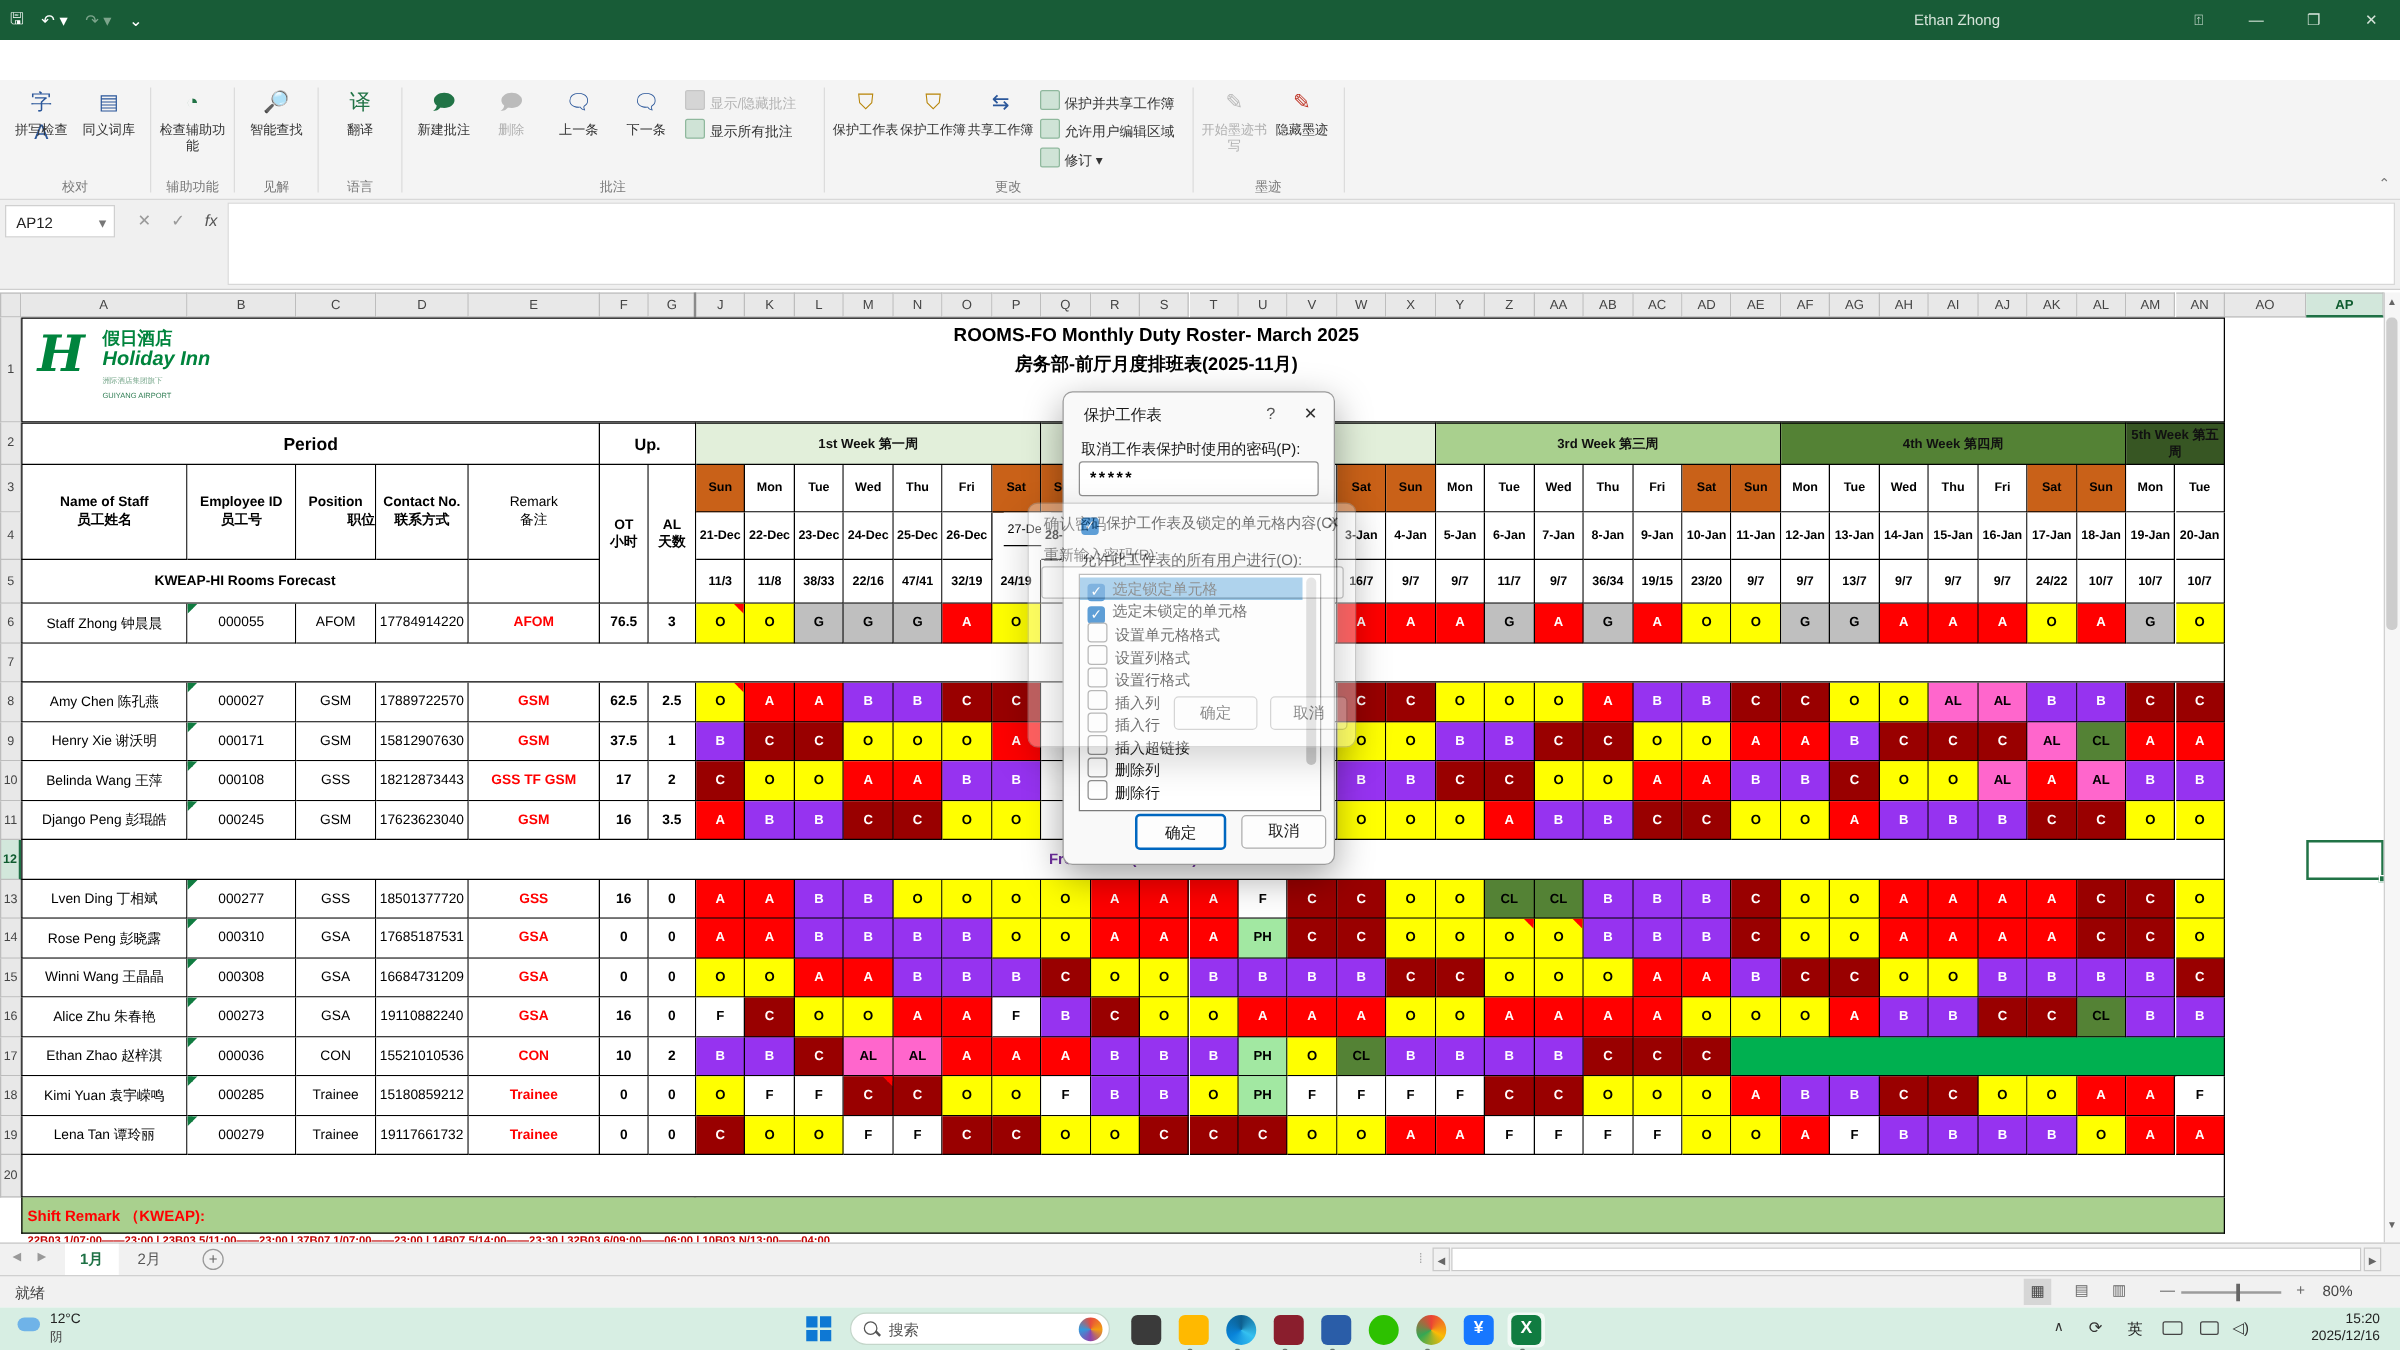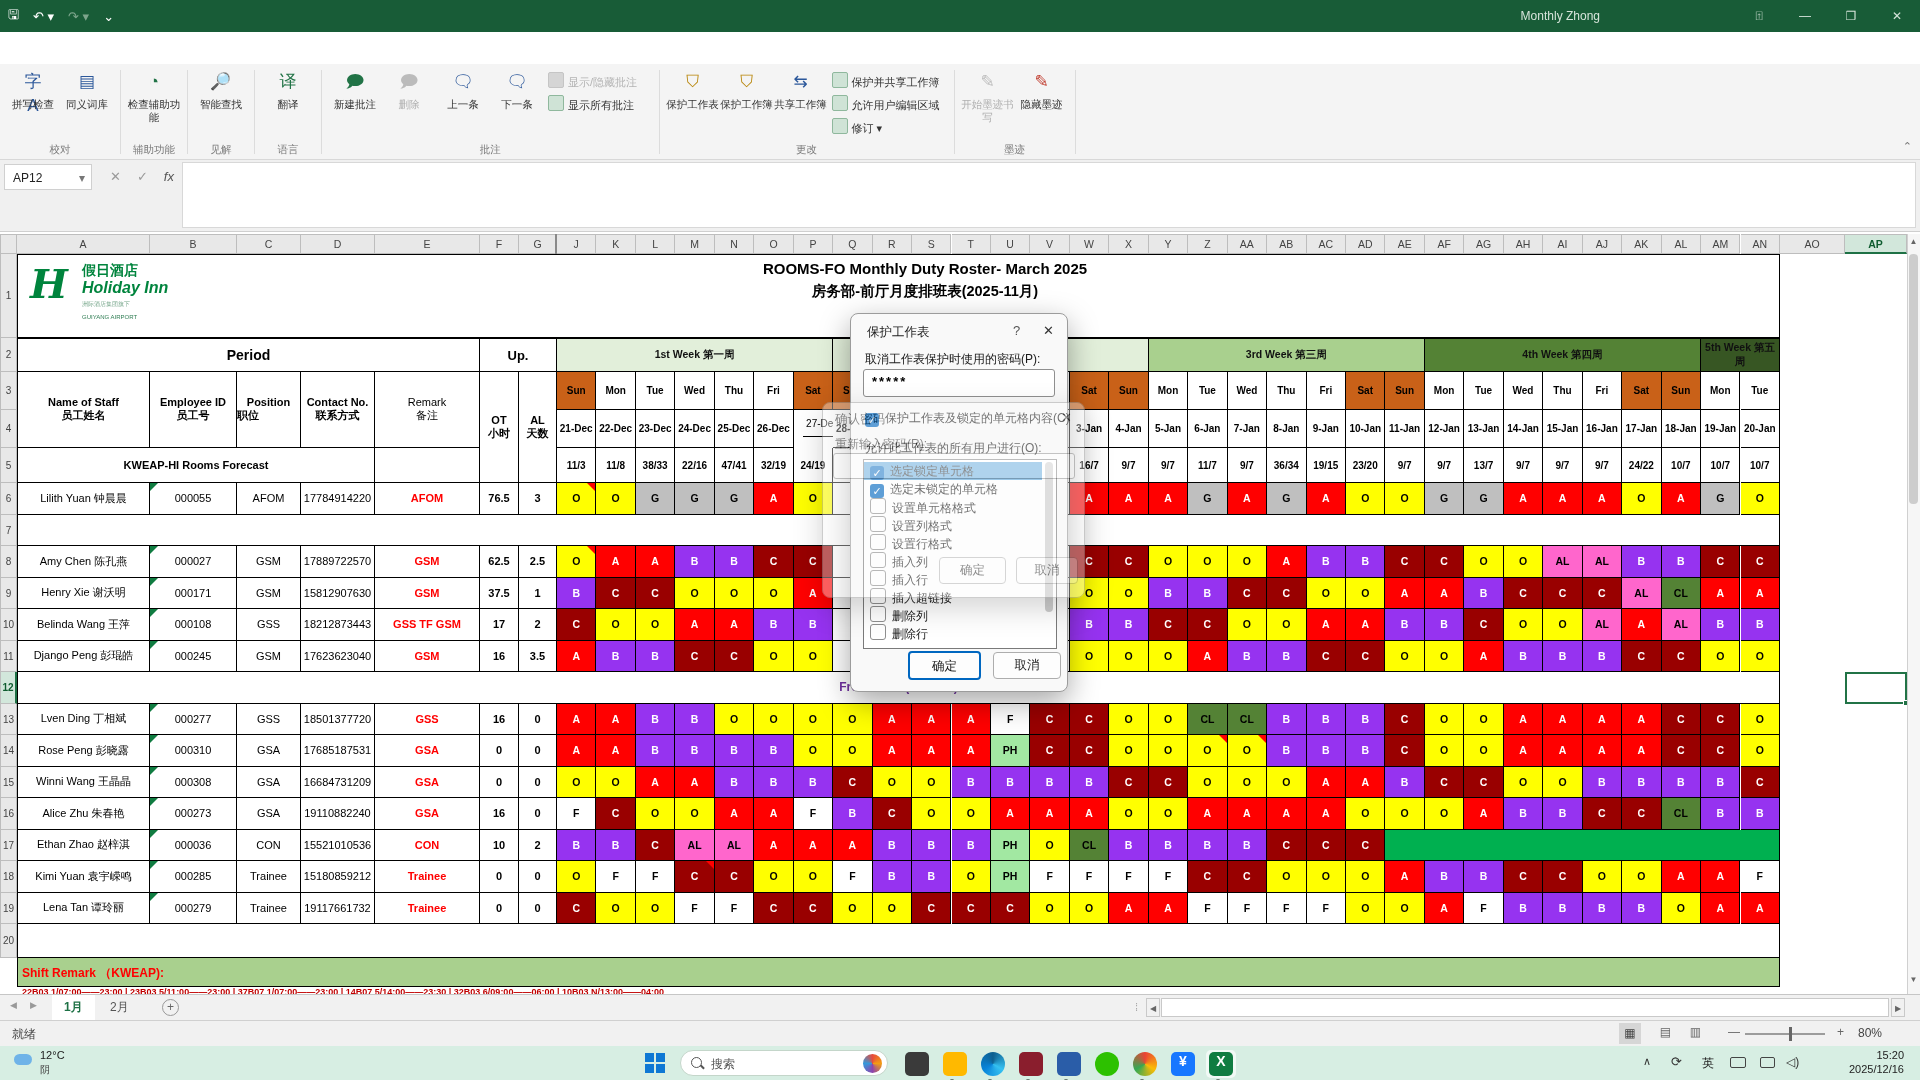--- a/index.html
+++ b/index.html
@@ -64,21 +64,21 @@
 
 <div id="app">
 
   <div class="abs titlebar">
     <div class="abs qat">
       <span>🖫</span>
       <span>↶ ▾</span>
       <span style="color:#7da58c;">↷ ▾</span>
       <span>⌄</span>
     </div>
-    <div class="abs winuser">Monthly Zhong</div>
+    <div class="abs winuser">Ethan Zhong</div>
     <div class="abs winbtns">
       <div class="winbtn">⍐</div>
       <div class="winbtn">—</div>
       <div class="winbtn">❐</div>
       <div class="winbtn">✕</div>
     </div>
   </div>
 
   <div class="abs share"><span>⊹</span> <span>共享</span></div>
 
@@ -223,21 +223,21 @@
       <div class="abs cell hdrcell" style="left: 17px; top: 372px; width: 133px; height: 76px; font-weight: bold; flex-direction: column; border-left: 1px solid rgb(0, 0, 0);">
         <div style="width: 100%; text-align: center;">Name of Staff</div>
         <div style="width: 100%; text-align: center;">员工姓名</div>
       </div>
       <div class="abs cell hdrcell" style="left: 150px; top: 372px; width: 87px; height: 76px; font-weight: bold; flex-direction: column;">
         <div style="width: 100%; text-align: center;">Employee ID</div>
         <div style="width: 100%; text-align: center;">员工号</div>
       </div>
       <div class="abs cell hdrcell" style="left: 237px; top: 372px; width: 64px; height: 76px; font-weight: bold; flex-direction: column;">
         <div style="width: 100%; text-align: center;">Position</div>
-        <div style="width: 100%; text-align: left;">职位</div>
+        <div style="width: 100%; text-align: right;">职位</div>
       </div>
       <div class="abs cell hdrcell" style="left: 301px; top: 372px; width: 74px; height: 76px; font-weight: bold; flex-direction: column;">
         <div style="width: 100%; text-align: center;">Contact No.</div>
         <div style="width: 100%; text-align: center;">联系方式</div>
       </div>
       <div class="abs cell hdrcell" style="left: 375px; top: 372px; width: 105px; height: 76px; font-weight: normal; flex-direction: column;">
         <div style="width: 100%; text-align: center;">Remark</div>
         <div style="width: 100%; text-align: center;">备注</div>
       </div>
       <div class="abs cell hdrcell" style="left: 480px; top: 372px; width: 39px; height: 111px; font-weight: bold; flex-direction: column;">
@@ -513,21 +513,21 @@
       <div class="abs cell" style="left: 1661.6px; top: 448px; width: 39.45px; height: 35px; font-weight: bold; font-size: 10px;">
         <div style="width: 100%; text-align: center;">10/7</div>
       </div>
       <div class="abs cell" style="left: 1701.05px; top: 448px; width: 39.45px; height: 35px; font-weight: bold; font-size: 10px;">
         <div style="width: 100%; text-align: center;">10/7</div>
       </div>
       <div class="abs cell" style="left: 1740.5px; top: 448px; width: 39.45px; height: 35px; font-weight: bold; font-size: 10px;">
         <div style="width: 100%; text-align: center;">10/7</div>
       </div>
       <div class="abs cell" style="left: 17px; top: 483px; width: 133px; height: 31.5px; border-left: 1px solid rgb(0, 0, 0);">
-        <div style="width: 100%; text-align: center;">Lilith Yuan 钟晨晨</div>
+        <div style="width: 100%; text-align: center;">Staff Zhong 钟晨晨</div>
       </div>
       <div class="abs cell gcorner" style="left: 150px; top: 483px; width: 87px; height: 31.5px; position: absolute;">
         <div style="width: 100%; text-align: center;">000055</div>
       </div>
       <div class="abs cell" style="left: 237px; top: 483px; width: 64px; height: 31.5px;">
         <div style="width: 100%; text-align: center;">AFOM</div>
       </div>
       <div class="abs cell" style="left: 301px; top: 483px; width: 74px; height: 31.5px;">
         <div style="width: 100%; text-align: center;">17784914220</div>
       </div>

